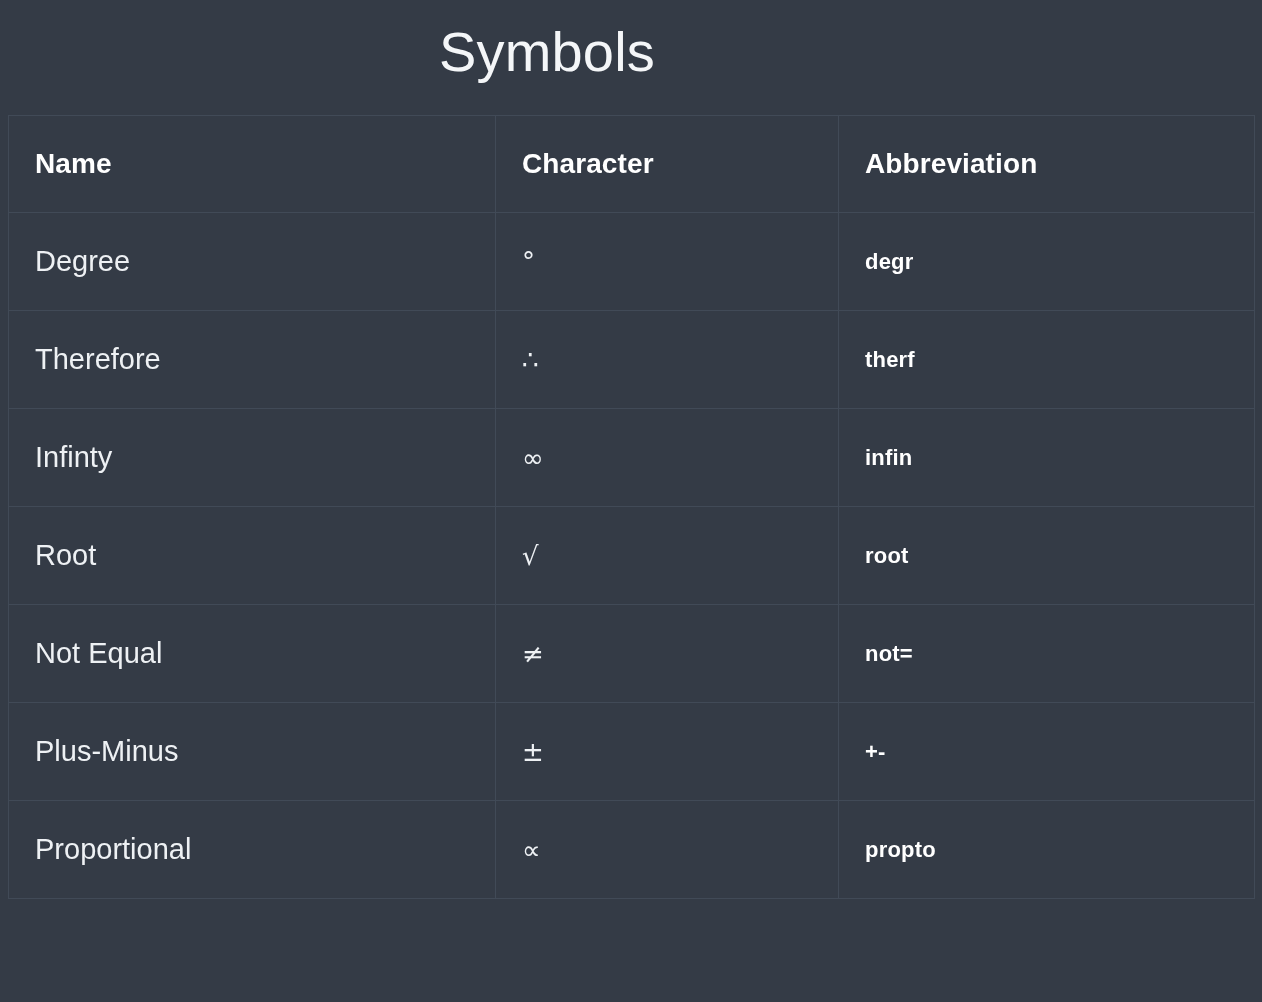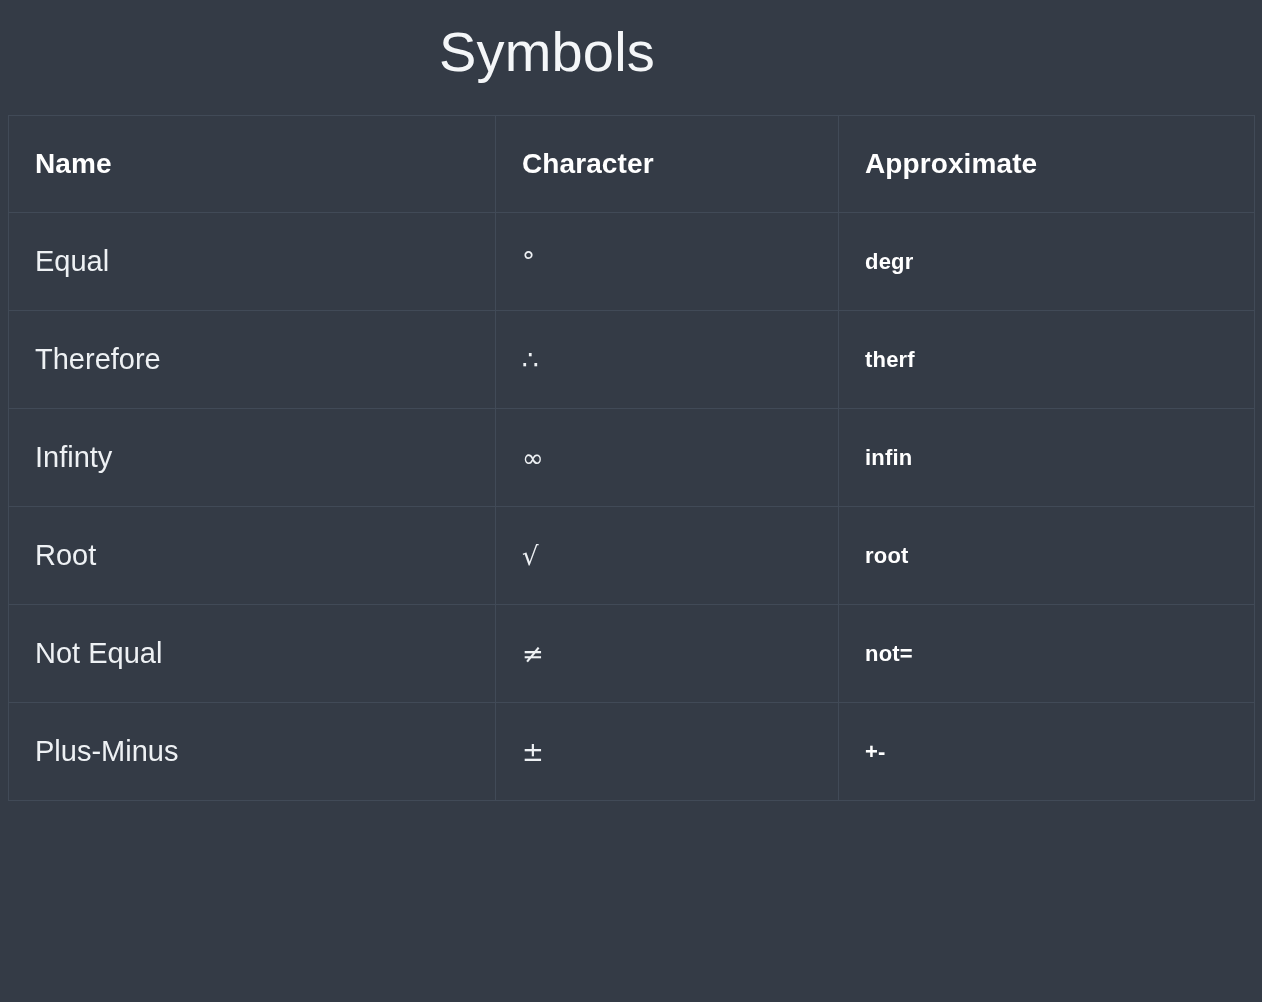--- a/index.html
+++ b/index.html
@@ -111,26 +111,26 @@
     <table class="symbols-table">
       <colgroup>
         <col class="col-name">
         <col class="col-char">
         <col class="col-abbr">
       </colgroup>
       <thead>
         <tr>
           <th>Name</th>
           <th>Character</th>
-          <th>Approximate</th>
+          <th>Abbreviation</th>
         </tr>
       </thead>
       <tbody id="table-body">
           <tr>
-            <td class="cell-name">Equal</td>
+            <td class="cell-name">Degree</td>
             <td class="cell-char"><span class="glyph">°</span></td>
             <td class="cell-abbr">degr</td>
           </tr>
           <tr>
             <td class="cell-name">Therefore</td>
             <td class="cell-char"><span class="glyph">∴</span></td>
             <td class="cell-abbr">therf</td>
           </tr>
           <tr>
             <td class="cell-name">Infinty</td>
@@ -145,17 +145,22 @@
           <tr>
             <td class="cell-name">Not Equal</td>
             <td class="cell-char"><span class="glyph">≠</span></td>
             <td class="cell-abbr">not=</td>
           </tr>
           <tr>
             <td class="cell-name">Plus-Minus</td>
             <td class="cell-char"><span class="glyph">±</span></td>
             <td class="cell-abbr">+-</td>
           </tr>
+          <tr>
+            <td class="cell-name">Proportional</td>
+            <td class="cell-char"><span class="glyph">∝</span></td>
+            <td class="cell-abbr">propto</td>
+          </tr>
         </tbody>
     </table>
   </div>
 
 </div>
 
 </body></html>

